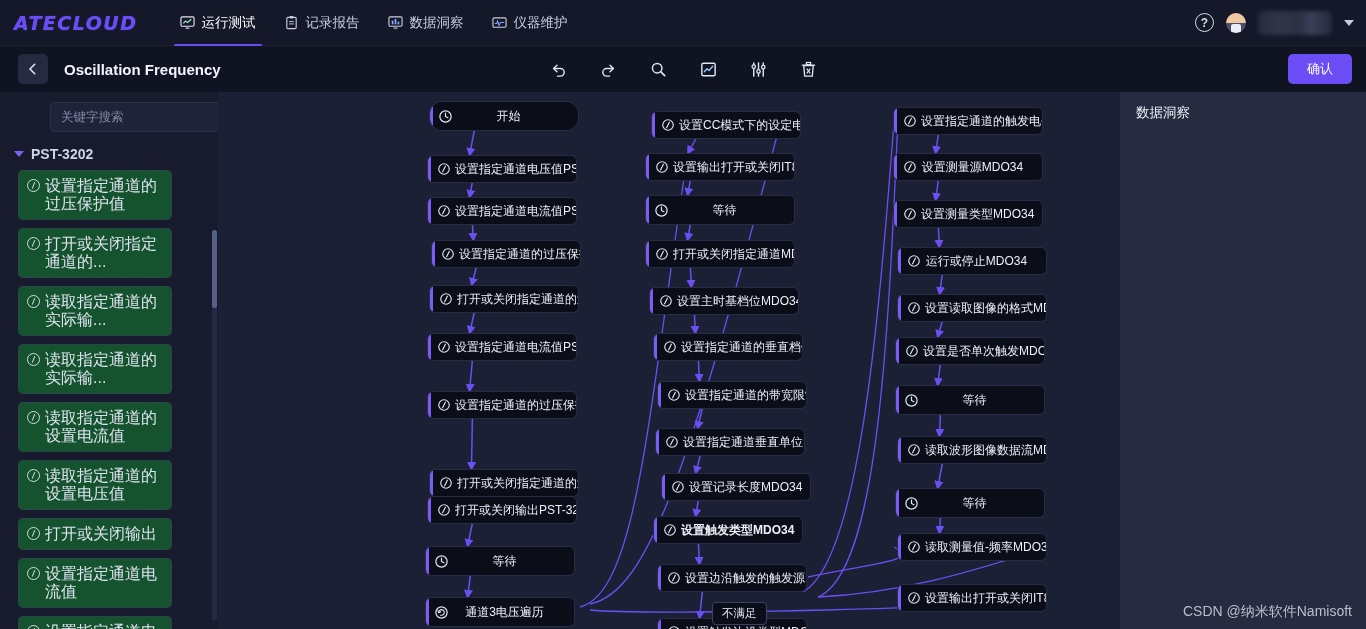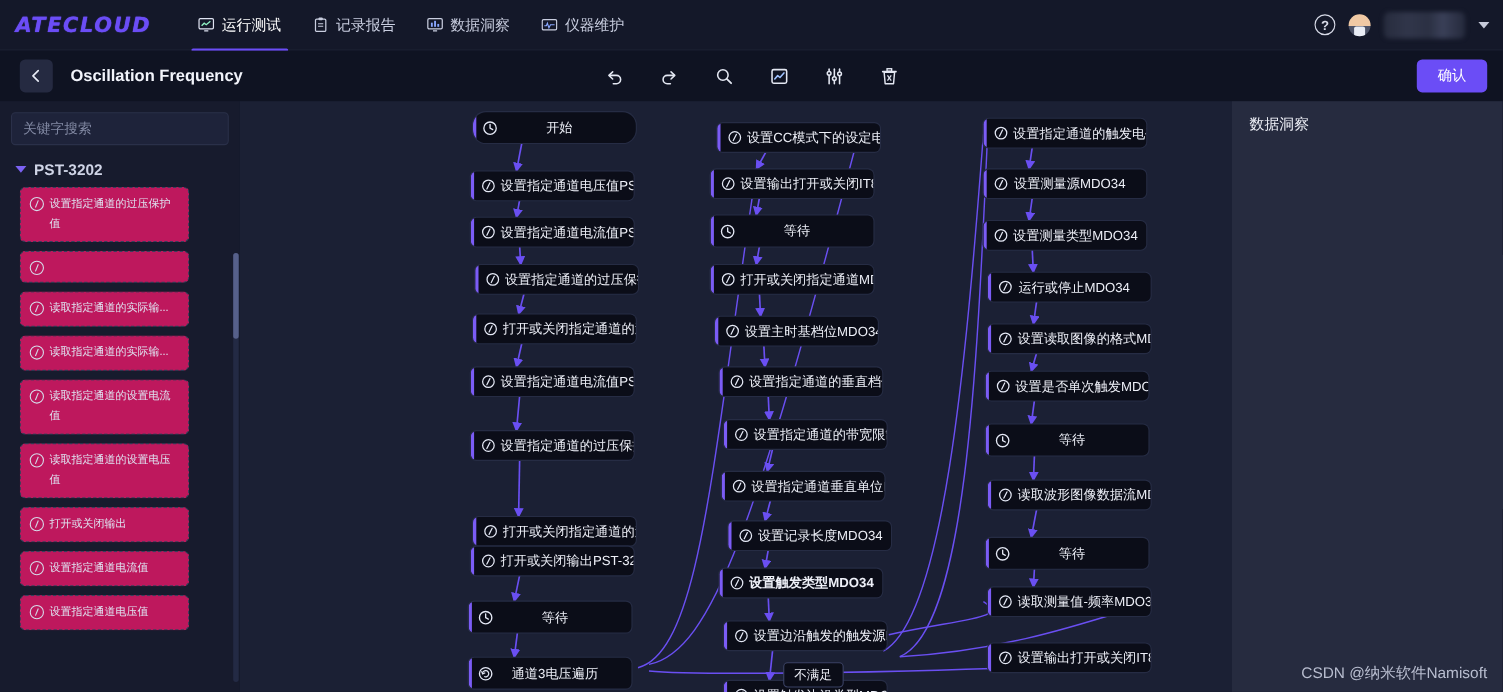--- a/index.html
+++ b/index.html
@@ -115,37 +115,37 @@
     position: absolute; top: 92px; left: 0;
     width: 218px; height: 537px;
     background: #171b2d;
     padding: 10px 10px 0 10px;
     overflow: hidden;
   }
   .search-box {
     width: 198px; height: 30px;
     background: #1e233a; border: 1px solid #2a3049; border-radius: 4px;
     color: #b9bfd4; font-size: 12.5px; padding: 0 10px;
-    outline: none; font-family: "Liberation Sans", sans-serif;
+    outline: none; font-family: "Liberation Sans", sans-serif; margin-left: 40px;
   }
   .search-box::placeholder { color: #8289a3; }
   .group-header {
     display: flex; align-items: center; gap: 7px;
     margin: 14px 0 8px 4px; cursor: pointer;
   }
   .tri {
     width: 0; height: 0; border-left: 5px solid transparent;
     border-right: 5px solid transparent; border-top: 6px solid #7c62f3;
   }
   .group-name { font-size: 14px; color: #cfd4e6; font-weight: bold; }
   .node-list { margin-left: 8px; }
   .lib-item {
-    background: #be185d; border: 1px dashed #39405c; border-radius: 5px;
+    background: #14532d; border: 1px dashed #39405c; border-radius: 5px;
     padding: 6px 8px; margin-bottom: 8px;
-    font-size: 10px; color: #dfe3f1; line-height: 18px;
+    font-size: 16px; color: #dfe3f1; line-height: 18px;
     cursor: grab; display: flex; gap: 5px; align-items: flex-start;
     width: 154px;
   }
   .lib-icon {
     flex: 0 0 auto; width: 13px; height: 13px; margin-top: 2px;
     border: 1.3px solid #d6dae9; border-radius: 50%;
     position: relative;
   }
   .lib-icon::after {
     content:""; position:absolute; left:4.5px; top:2px;
@@ -344,20 +344,21 @@
         <span class="tri"></span>
         <span class="group-name">PST-3202</span>
       </div>
       <div class="node-list">
         <div class="lib-item">
           <span class="lib-icon"></span>
           <span>设置指定通道的过压保护值</span>
         </div>
         <div class="lib-item">
           <span class="lib-icon"></span>
+          <span>打开或关闭指定通道的...</span>
         </div>
         <div class="lib-item">
           <span class="lib-icon"></span>
           <span>读取指定通道的实际输...</span>
         </div>
         <div class="lib-item">
           <span class="lib-icon"></span>
           <span>读取指定通道的实际输...</span>
         </div>
         <div class="lib-item">

